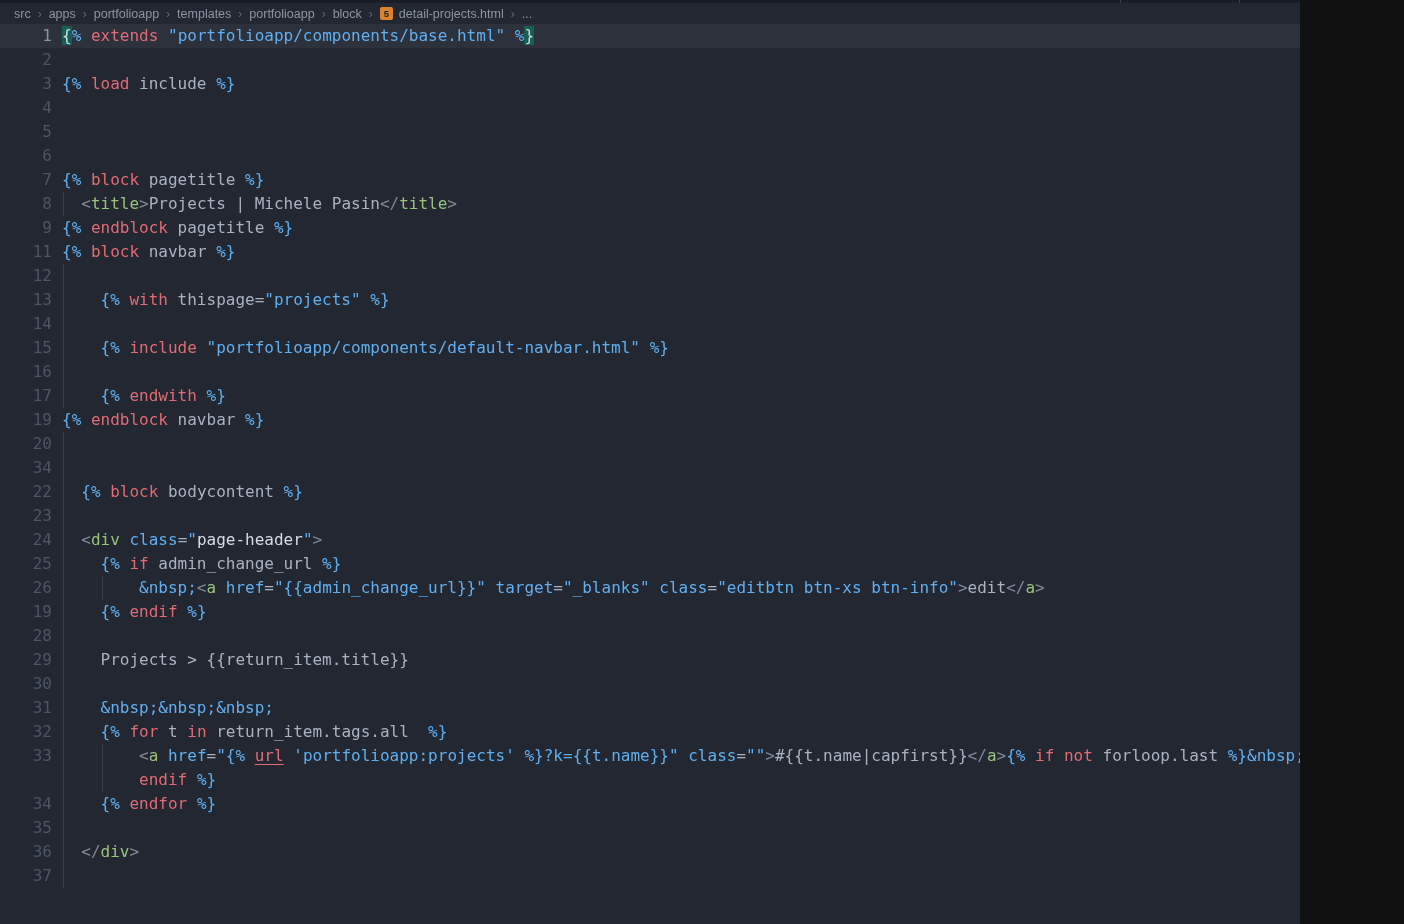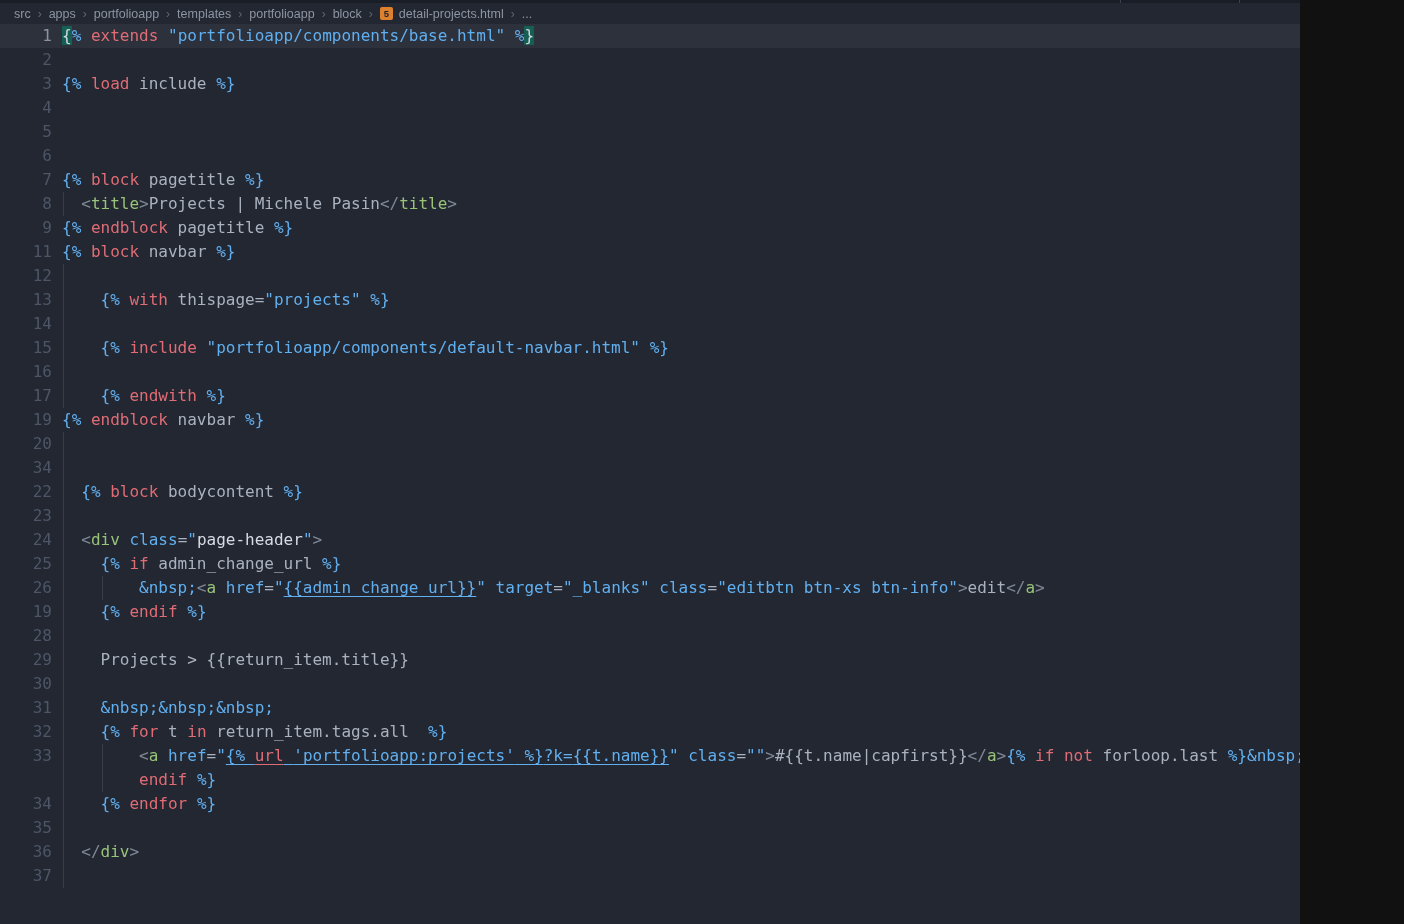--- a/index.html
+++ b/index.html
@@ -29,21 +29,21 @@
   .gutter{width:52px;flex:0 0 52px;text-align:right;color:var(--gutter);user-select:none;}
   .row.hl .gutter{color:var(--gutter-active);}
   .code{margin-left:10px;position:relative;flex:1 1 auto;overflow:hidden;}
   .guide{position:absolute;top:0;bottom:0;width:1px;background:var(--guide);}
   .tk-f{color:var(--fg);}
   .tk-b{color:var(--blue);}
   .tk-r{color:var(--red);}
   .tk-g{color:var(--green);}
   .tk-d{color:var(--dim);}
   .tk-w{color:var(--bright);}
-  .tk-u{color:var(--blue);text-decoration:underline;text-underline-offset:3px;cursor:pointer;}
+  .tk-u{color:var(--blue);text-underline-offset:3px;cursor:pointer;}
   .tk-ru{color:var(--red);text-decoration:underline;text-underline-offset:3px;cursor:pointer;}
   .tk-hb{color:#d2d9e0;background:var(--teal);}
 </style>
 </head>
 <body>
 
 <div class="screen">
   <div class="top-strip">
     <div class="strip-sep" style="left:1120px"></div>
     <div class="strip-sep" style="left:1239px"></div>

